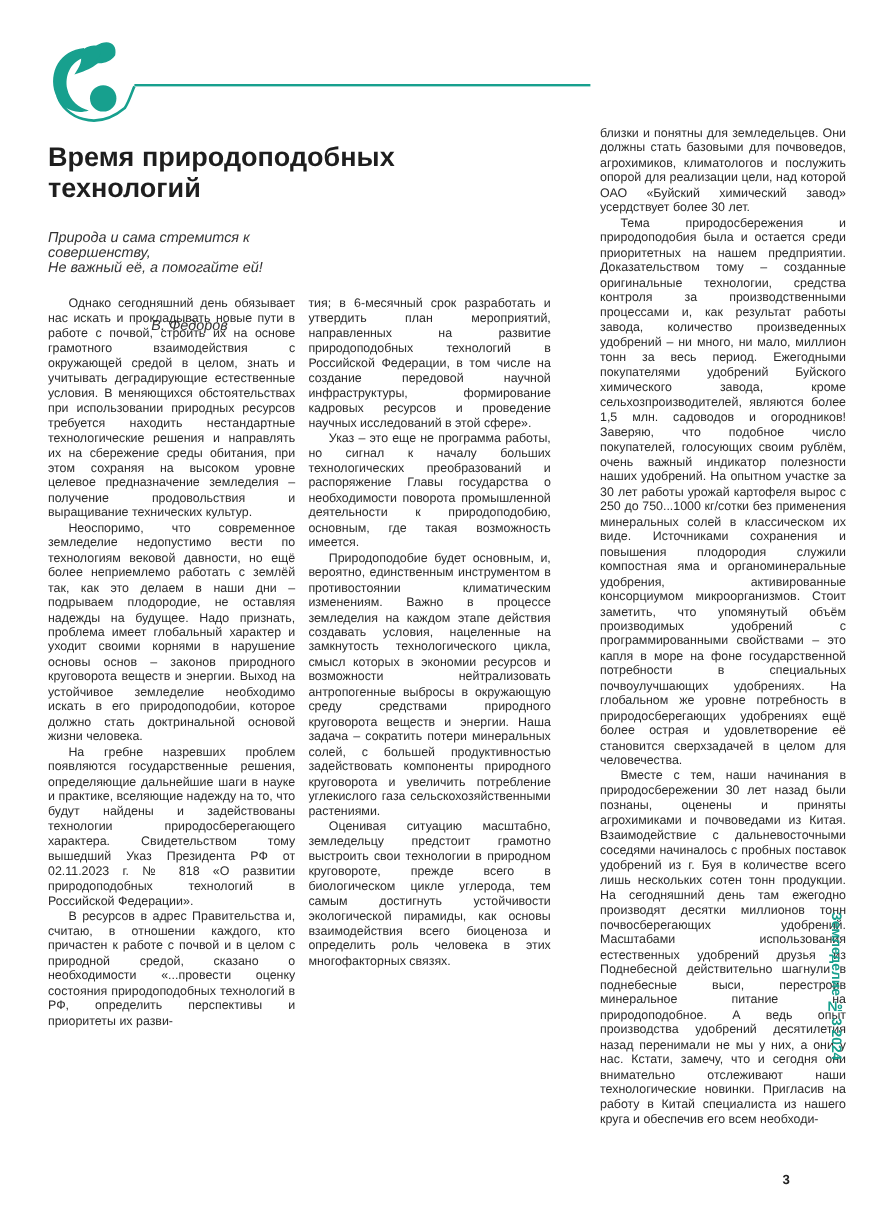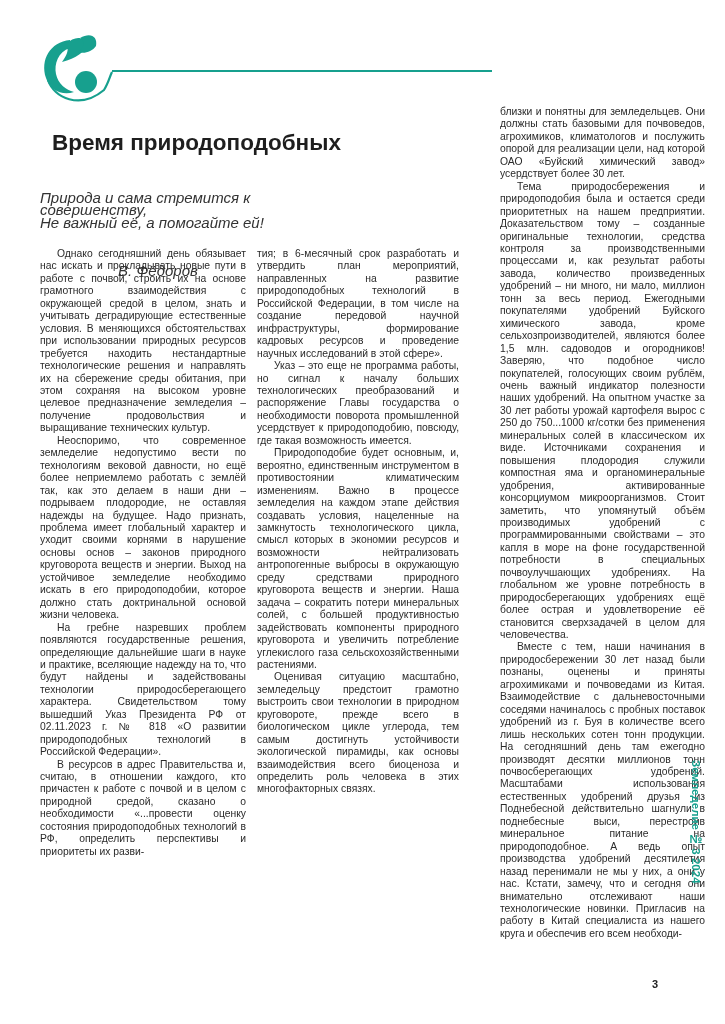--- a/index.html
+++ b/index.html
@@ -1,20 +1,20 @@
 <!DOCTYPE html>
 <html><head>
 <meta charset="utf-8">
 <style>
   html, body { margin: 0; padding: 0; background: #ffffff; }
   body { width: 725px; height: 1024px; position: relative; overflow: hidden; font-family: "Liberation Sans", sans-serif; color: #222; }
   .logo { position: absolute; left: 36px; top: 30px; width: 90px; height: 76px; }
   .rule { position: absolute; left: 112px; top: 70px; width: 380px; height: 2px; background: #17a08e; }
-  .title { position: absolute; left: 40px; top: 118px; width: 420px; font-size: 22.5px; font-weight: bold; line-height: 26px; color: #1e1e1e; margin: 12px; }
-  .epigraph { position: absolute; left: 40px; top: 192px; width: 236px; font-size: 15px; font-style: italic; line-height: 12.4px; color: #333; }
+  .title { position: absolute; left: 40px; top: 118px; width: 420px; font-size: 22.5px; font-weight: bold; line-height: 26px; color: #1e1e1e; margin: 0; }
+  .epigraph { position: absolute; left: 40px; top: 192px; width: 236px; font-size: 12px; font-style: italic; line-height: 12.4px; color: #333; }
   .epigraph .author { text-align: center; display: block; margin-top: 36px; }
   .col { position: absolute; font-size: 10.35px; line-height: 12.45px; text-align: justify; color: #2a2a2a; hyphens: manual; }
   .col p { margin: 0; text-indent: 17px; }
   .col p.cont { text-indent: 0; }
   .col1 { left: 40px; top: 248px; width: 206px; }
   .col2 { left: 257px; top: 248px; width: 202px; }
   .col3 { left: 500px; top: 106px; width: 205px; }
   .vertical { position: absolute; left: 686px; top: 760px; width: 16px; height: 200px; writing-mode: vertical-rl; font-size: 11.5px; font-weight: bold; color: #17a08e; white-space: nowrap; }
   .pagenum { position: absolute; left: 652px; top: 978px; font-size: 11px; font-weight: bold; color: #222; }
 </style>
@@ -27,38 +27,39 @@
     <path d="M30 14 C38 6, 48 6, 50 14 C50 22, 40 28, 26 32 C30 26, 34 20, 30 14 Z" fill="#17a08e"></path>
     <path d="M44 8 C54 2, 62 6, 60 16 C56 22, 48 24, 42 22 C48 18, 50 12, 44 8 Z" fill="#17a08e"></path>
     <circle cx="50" cy="52" r="11" fill="#17a08e"></circle>
     <path d="M12 50 C18 68, 44 80, 68 60 C72 54, 74 46, 76 42" fill="none" stroke="#17a08e" stroke-width="2.2"></path>
   </svg>
 </div>
 <div class="rule"></div>
 
 <h1 class="title">
   <span>Время природоподобных</span><br>
+  <span>технологий</span>
 </h1>
 
 <div class="epigraph">
   <span>Природа и сама стремится к совершенству,</span><br>
   <span>Не важный её, а помогайте ей!</span>
   <span class="author">В. Фёдоров</span>
 </div>
 
 <div class="col col1">
   <p>Однако сегодняшний день обязывает нас искать и прокладывать новые пути в работе с почвой, строить их на основе грамотного взаимодействия с окружающей средой в целом, знать и учитывать деградирующие естественные условия. В меняющихся обстоятельствах при использовании природных ресурсов требуется находить нестандартные технологические решения и направлять их на сбережение среды обитания, при этом сохраняя на высоком уровне целевое предназначение земледелия – получение продовольствия и выращивание технических культур.</p>
   <p>Неоспоримо, что современное земледелие недопустимо вести по технологиям вековой давности, но ещё более неприемлемо работать с землёй так, как это делаем в наши дни – подрываем плодородие, не оставляя надежды на будущее. Надо признать, проблема имеет глобальный характер и уходит своими корнями в нарушение основы основ – законов природного круговорота веществ и энергии. Выход на устойчивое земледелие необходимо искать в его природоподобии, которое должно стать доктринальной основой жизни человека.</p>
   <p>На гребне назревших проблем появляются государственные решения, определяющие дальнейшие шаги в науке и практике, вселяющие надежду на то, что будут найдены и задействованы технологии природосберегающего характера. Свидетельством тому вышедший Указ Президента РФ от 02.11.2023 г. № 818 «О развитии природоподобных технологий в Российской Федерации».</p>
   <p>В ресурсов в адрес Правительства и, считаю, в отношении каждого, кто причастен к работе с почвой и в целом с природной средой, сказано о необходимости «...провести оценку состояния природоподобных технологий в РФ, определить перспективы и приоритеты их разви-</p>
 </div>
 
 <div class="col col2">
   <p class="cont">тия; в 6-месячный срок разработать и утвердить план мероприятий, направленных на развитие природоподобных технологий в Российской Федерации, в том числе на создание передовой научной инфраструктуры, формирование кадровых ресурсов и проведение научных исследований в этой сфере».</p>
-  <p>Указ – это еще не программа работы, но сигнал к началу больших технологических преобразований и распоряжение Главы государства о необходимости поворота промышленной усердствует к природоподобию, повсюду, где такая возможность имеется.</p>
+  <p>Указ – это еще не программа работы, но сигнал к началу больших технологических преобразований и распоряжение Главы государства о необходимости поворота промышленной деятельности к природоподобию, основным, где такая возможность имеется.</p>
   <p>Природоподобие будет основным, и, вероятно, единственным инструментом в противостоянии климатическим изменениям. Важно в процессе земледелия на каждом этапе действия создавать условия, нацеленные на замкнутость технологического цикла, смысл которых в экономии ресурсов и возможности нейтрализовать антропогенные выбросы в окружающую среду средствами природного круговорота веществ и энергии. Наша задача – сократить потери минеральных солей, с большей продуктивностью задействовать компоненты природного круговорота и увеличить потребление углекислого газа сельскохозяйственными растениями.</p>
   <p>Оценивая ситуацию масштабно, земледельцу предстоит грамотно выстроить свои технологии в природном круговороте, прежде всего в биологическом цикле углерода, тем самым достигнуть устойчивости экологической пирамиды, как основы взаимодействия всего биоценоза и определить роль человека в этих многофакторных связях.</p>
 </div>
 
 <div class="col col3">
   <p class="cont">близки и понятны для земледельцев. Они должны стать базовыми для почвоведов, агрохимиков, климатологов и послужить опорой для реализации цели, над которой ОАО «Буйский химический завод» усердствует более 30 лет.</p>
   <p>Тема природосбережения и природоподобия была и остается среди приоритетных на нашем предприятии. Доказательством тому – созданные оригинальные технологии, средства контроля за производственными процессами и, как результат работы завода, количество произведенных удобрений – ни много, ни мало, миллион тонн за весь период. Ежегодными покупателями удобрений Буйского химического завода, кроме сельхозпроизводителей, являются более 1,5 млн. садоводов и огородников! Заверяю, что подобное число покупателей, голосующих своим рублём, очень важный индикатор полезности наших удобрений. На опытном участке за 30 лет работы урожай картофеля вырос с 250 до 750...1000 кг/сотки без применения минеральных солей в классическом их виде. Источниками сохранения и повышения плодородия служили компостная яма и органоминеральные удобрения, активированные консорциумом микроорганизмов. Стоит заметить, что упомянутый объём производимых удобрений с программированными свойствами – это капля в море на фоне государственной потребности в специальных почвоулучшающих удобрениях. На глобальном же уровне потребность в природосберегающих удобрениях ещё более острая и удовлетворение её становится сверхзадачей в целом для человечества.</p>
   <p>Вместе с тем, наши начинания в природосбережении 30 лет назад были познаны, оценены и приняты агрохимиками и почвоведами из Китая. Взаимодействие с дальневосточными соседями начиналось с пробных поставок удобрений из г. Буя в количестве всего лишь нескольких сотен тонн продукции. На сегодняшний день там ежегодно производят десятки миллионов тонн почвосберегающих удобрений. Масштабами использования естественных удобрений друзья из Поднебесной действительно шагнули в поднебесные выси, перестроив минеральное питание на природоподобное. А ведь опыт производства удобрений десятилетия назад перенимали не мы у них, а они у нас. Кстати, замечу, что и сегодня они внимательно отслеживают наши технологические новинки. Пригласив на работу в Китай специалиста из нашего круга и обеспечив его всем необходи-</p>
 </div>
 

